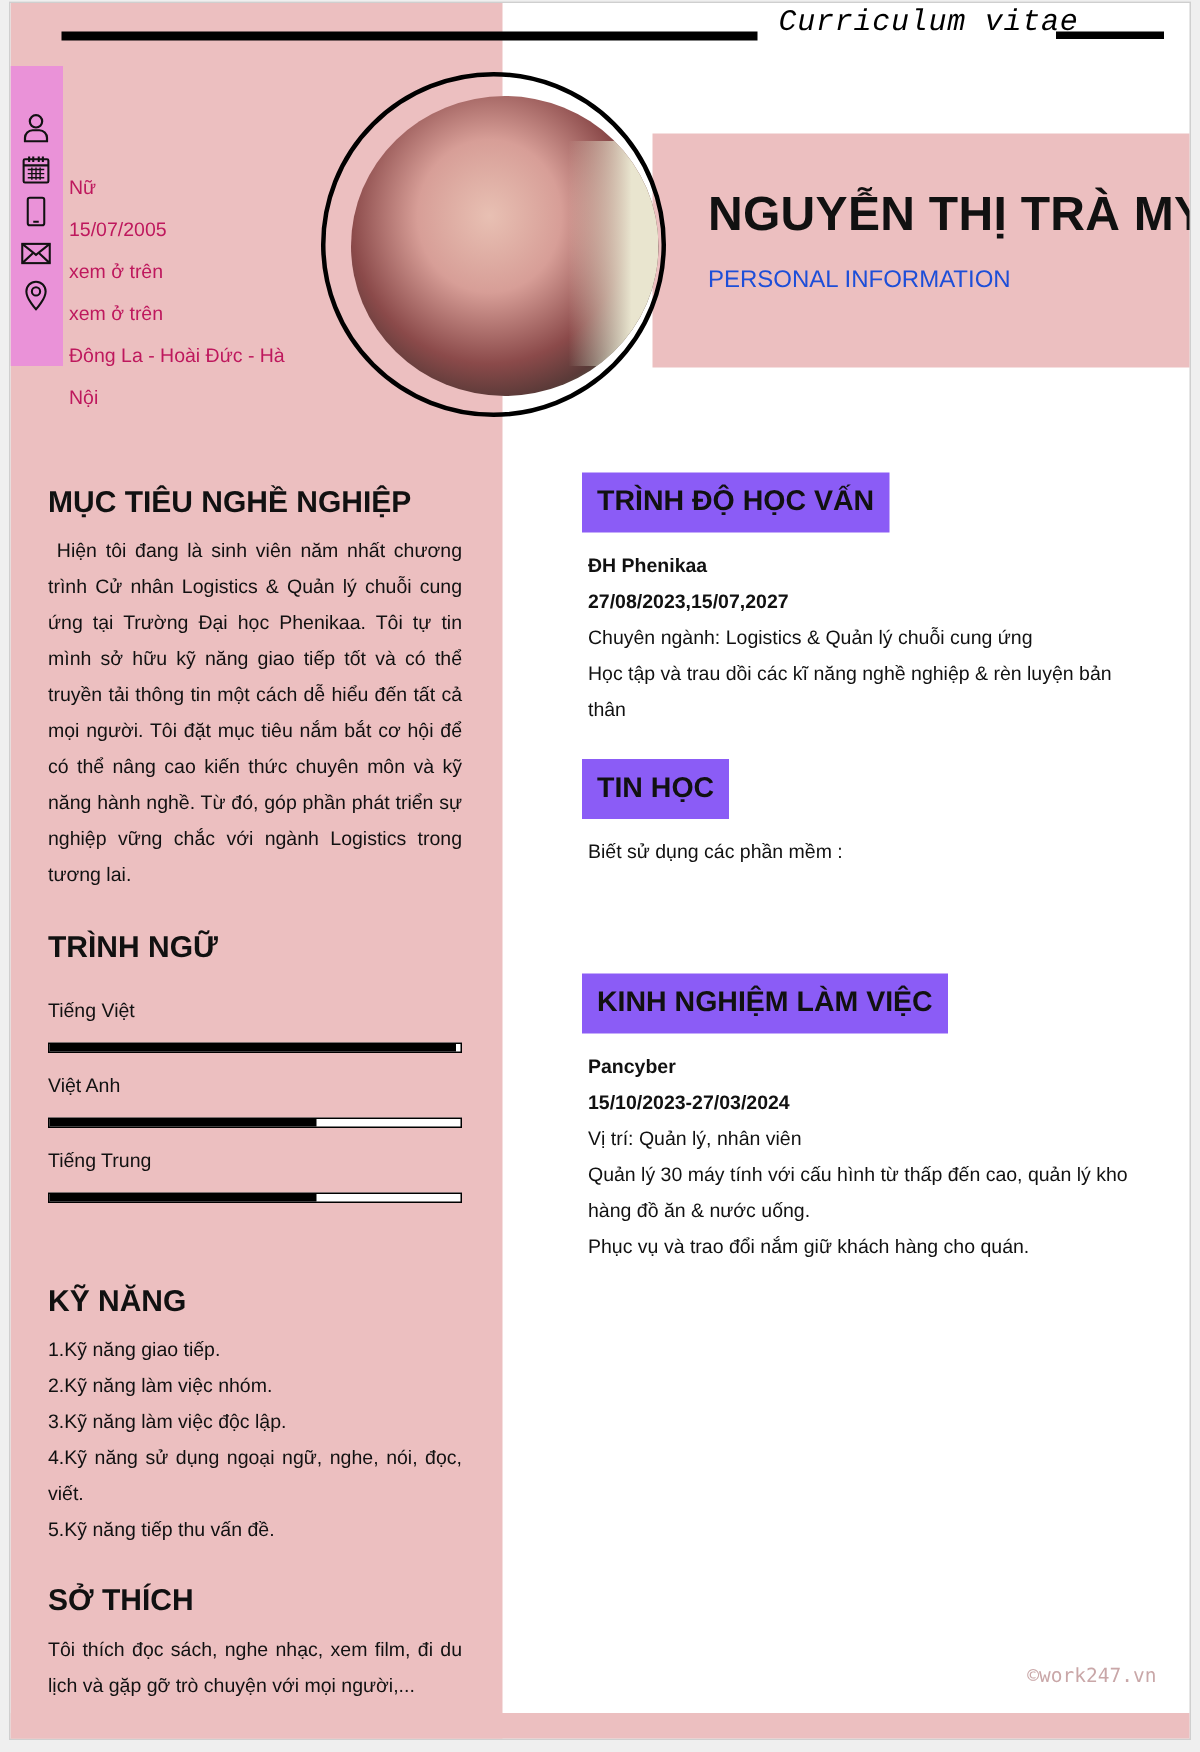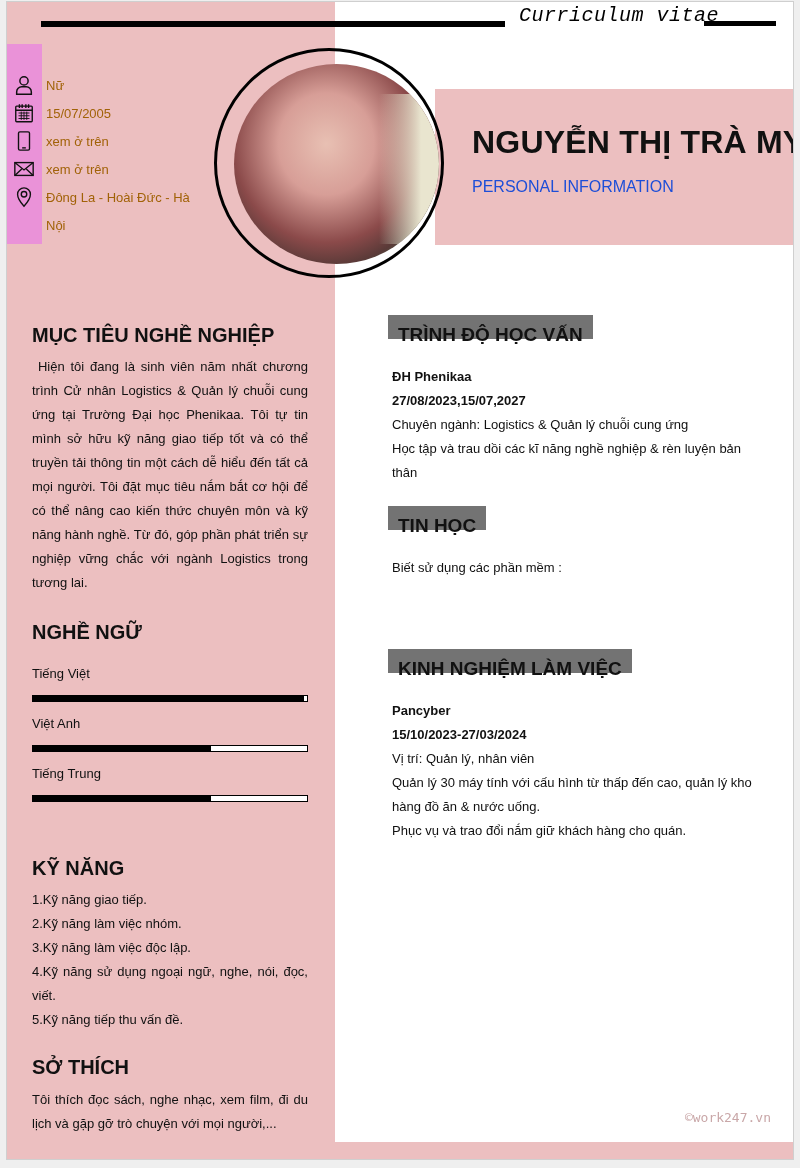--- a/index.html
+++ b/index.html
@@ -26,21 +26,21 @@
   .rule-right { position: absolute; left: 697px; top: 19px; width: 72px; height: 5px; background: #000; }
   .cv-title {
     position: absolute; left: 512px; top: 2px; font-family: Liberation Mono, monospace; font-style: italic;
     font-size: 20px; color: #000000; letter-spacing: 0.5px;
   }
 
   
   .icon-bar { position: absolute; left: 0; top: 42px; width: 35px; height: 200px; background: #ea92d8; }
   .icon { position: absolute; left: 6px; width: 22px; height: 22px; }
   .icon svg { width: 22px; height: 22px; display: block; }
-  .contact-text { position: absolute; left: 39px; font-size: 13px; color: #a16207; line-height: 20px; }
+  .contact-text { position: absolute; left: 39px; font-size: 13px; color: #be185d; line-height: 20px; margin-top: 39px; }
 
   
   .photo-ring {
     position: absolute; left: 207px; top: 46px; width: 230px; height: 230px; border-radius: 50%;
     border: 3px solid #000;
   }
   .photo {
     position: absolute; left: 227px; top: 62px; width: 205px; height: 200px; border-radius: 50%;
     background: radial-gradient(ellipse at 45% 40%, #e8c0b3 0%, #d79e97 30%, #8b4a4a 58%, #5a3a38 72%, #3f6a4a 85%, #2f5a3d 100%);
     overflow: hidden;
@@ -66,21 +66,21 @@
   .lang-label { position: absolute; left: 25px; font-size: 13px; color: #111; }
   .bar {
     position: absolute; left: 25px; width: 276px; height: 7px; border: 1px solid #000; background: #fff;
   }
   .bar-fill { height: 100%; background: #000; }
   .list { position: absolute; left: 25px; width: 276px; font-size: 13px; line-height: 24px; text-align: justify; }
   .list div { text-align: justify; }
 
   
   .r-title {
-    position: absolute; left: 381px; height: 24px; padding: 0 10px; background: #737373;
+    position: absolute; left: 381px; height: 40px; padding: 0 10px; background: #8b5cf6;
     font-size: 19px; font-weight: bold; line-height: 40px; color: #111; white-space: nowrap;
   }
   .r-body { position: absolute; left: 385px; width: 370px; font-size: 13px; line-height: 24px; color: #111; }
   .bold { font-weight: bold; }
 </style>
 </head>
 <body>
 
 <div class="page">
   <div class="left-col"></div>
@@ -137,21 +137,21 @@
 
   <div class="name-band"></div>
   <div class="photo-ring"></div>
   <div class="photo"></div>
   <div class="name">NGUYỄN THỊ TRÀ MY</div>
   <div class="subtitle">PERSONAL INFORMATION</div>
 
   <div class="sec-title" style="top:322px">MỤC TIÊU NGHỀ NGHIỆP</div>
   <div class="para" style="top:353px; white-space: pre-wrap;"> Hiện tôi đang là sinh viên năm nhất chương trình Cử nhân Logistics &amp; Quản lý chuỗi cung ứng tại Trường Đại học Phenikaa. Tôi tự tin mình sở hữu kỹ năng giao tiếp tốt và có thể truyền tải thông tin một cách dễ hiểu đến tất cả mọi người. Tôi đặt mục tiêu nắm bắt cơ hội để có thể nâng cao kiến thức chuyên môn và kỹ năng hành nghề. Từ đó, góp phần phát triển sự nghiệp vững chắc với ngành Logistics trong tương lai.</div>
 
-  <div class="sec-title" style="top:619px">NGHỀ NGỮ</div>
+  <div class="sec-title" style="top:619px">TRÌNH NGỮ</div>
 
   <div class="lang-label" style="top:664px">Tiếng Việt</div>
   <div class="bar" style="top:693px">
       <div class="bar-fill" style="width:99%"></div>
     </div>
 
   <div class="lang-label" style="top:714px">Việt Anh</div>
   <div class="bar" style="top:743px">
       <div class="bar-fill" style="width:65%"></div>
     </div>

